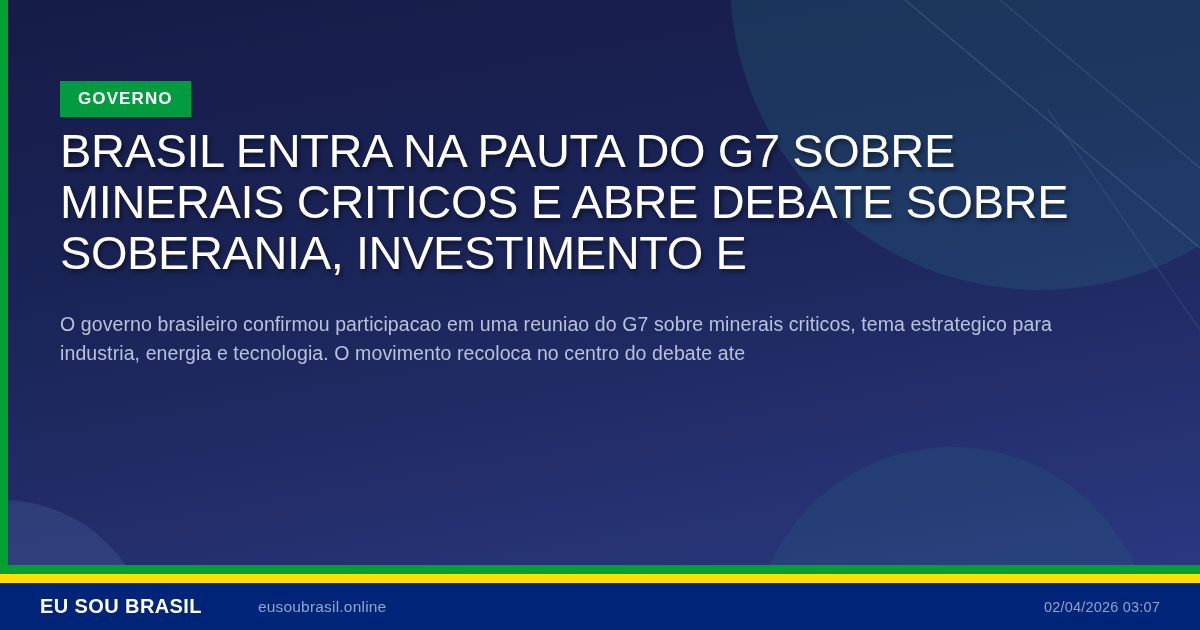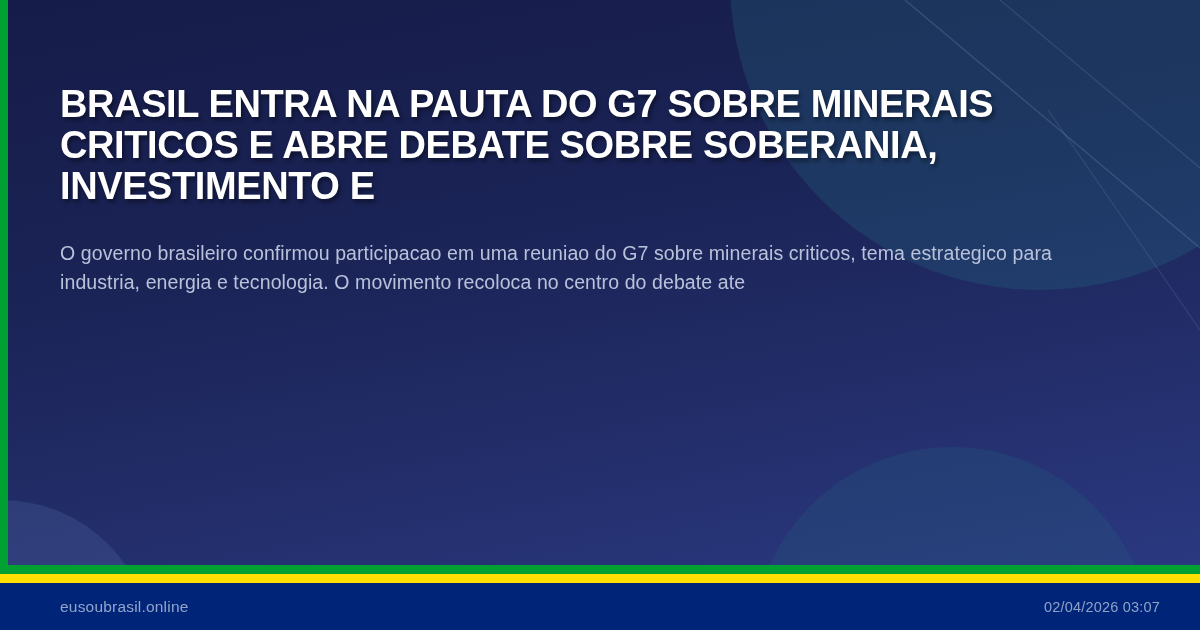--- a/index.html
+++ b/index.html
@@ -72,23 +72,23 @@
     display:inline-block;
     padding:9px 18px 10px 18px;
     font-size:17px;
     font-weight:bold;
     letter-spacing:1.1px;
     color:#ffffff;
     line-height:1;
   }
 
   .headline {
-    margin-top:3px;
-    font-size:38px;
-    font-weight:bold;
+    margin-top:9px;
+    font-size:47px;
+    font-weight:normal;
     line-height:1.08;
     letter-spacing:-0.4px;
     color:#ffffff;
     text-transform:uppercase;
     text-shadow:2px 3px 4px rgba(0,0,0,0.45);
     max-width:1060px;
   }
 
   .excerpt {
     margin-top:32px;
@@ -112,21 +112,21 @@
     align-items:center;
     padding:0 40px;
   }
   .brand {
     font-size:20px;
     font-weight:bold;
     color:#ffffff;
     letter-spacing:0.4px;
   }
   .site {
-    margin-left:20px;
+    margin-left:56px;
     font-size:15.5px;
     color:#93a4cc;
     letter-spacing:0.2px;
   }
   .spacer { flex:1 1 auto; }
   .timestamp {
     font-size:14.5px;
     color:#8fa0c9;
     letter-spacing:0.2px;
   }
@@ -144,29 +144,31 @@
 
     <svg class="deco-lines" width="1200" height="565" viewBox="0 0 1200 565">
       <line x1="905" y1="0" x2="1200" y2="248" stroke="rgba(190,205,235,0.17)" stroke-width="1.4"></line>
       <line x1="1000" y1="0" x2="1200" y2="168" stroke="rgba(190,205,235,0.13)" stroke-width="1.4"></line>
       <line x1="1048" y1="110" x2="1200" y2="330" stroke="rgba(190,205,235,0.10)" stroke-width="1.4"></line>
     </svg>
 
     <div class="left-bar" style="background: rgb(0, 160, 50);"></div>
 
     <div class="content">
+      <div class="badge" style="background: rgb(2, 155, 63);">GOVERNO</div>
 
       <h1 class="headline">Brasil entra na pauta do G7 sobre minerais criticos e abre debate sobre soberania, investimento e</h1>
 
       <p class="excerpt">O governo brasileiro confirmou participacao em uma reuniao do G7 sobre minerais criticos, tema estrategico para industria, energia e tecnologia. O movimento recoloca no centro do debate ate</p>
     </div>
   </div>
 
   <div class="stripe-green" style="background: rgb(0, 160, 50);"></div>
   <div class="stripe-yellow" style="background: rgb(255, 224, 0);"></div>
 
   <div class="footer" style="background: rgb(0, 37, 120);">
+    <span class="brand">EU SOU BRASIL</span>
     <span class="site">eusoubrasil.online</span>
     <span class="spacer"></span>
     <span class="timestamp">02/04/2026 03:07</span>
   </div>
 
 </div>
 
 </body></html>

